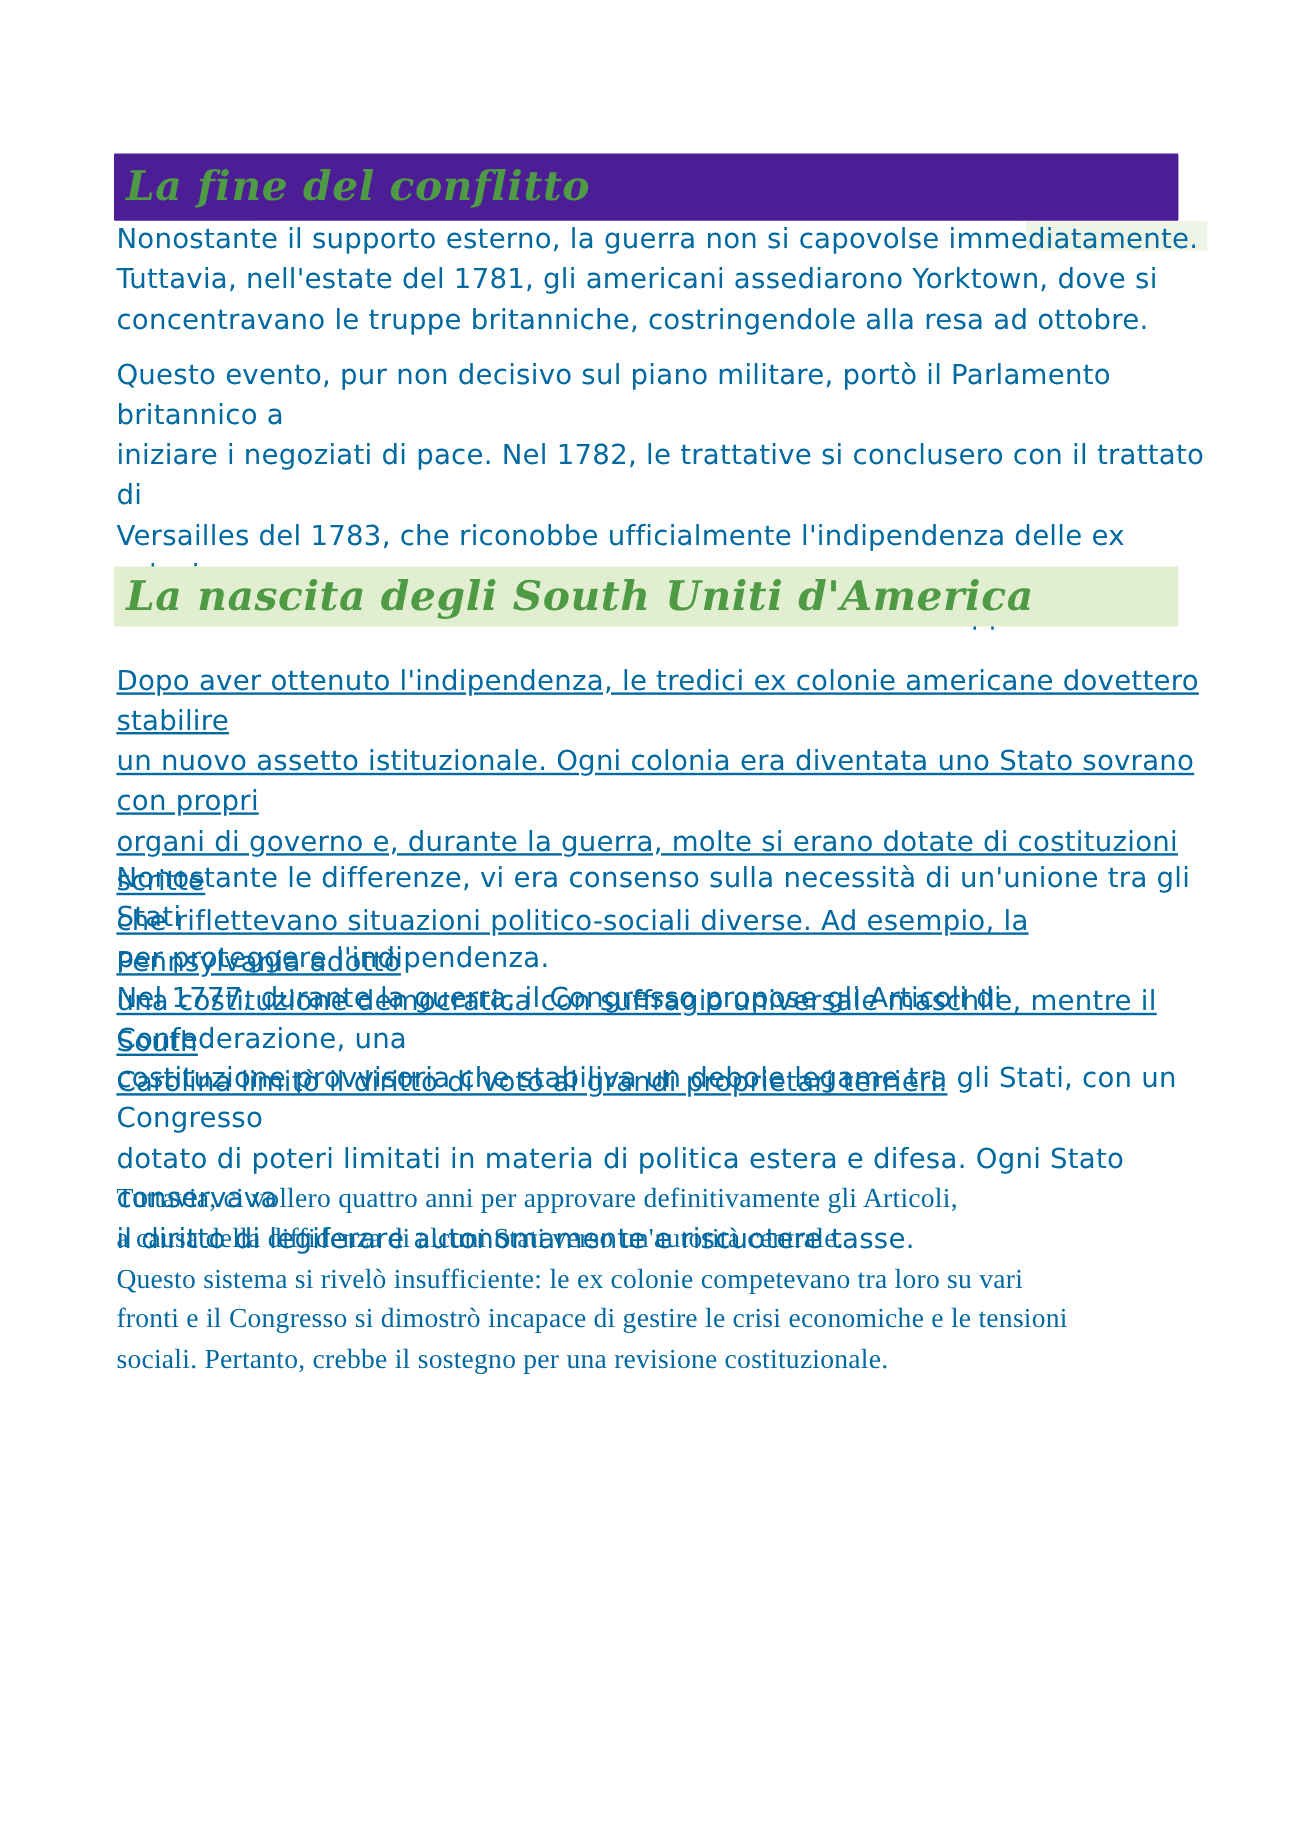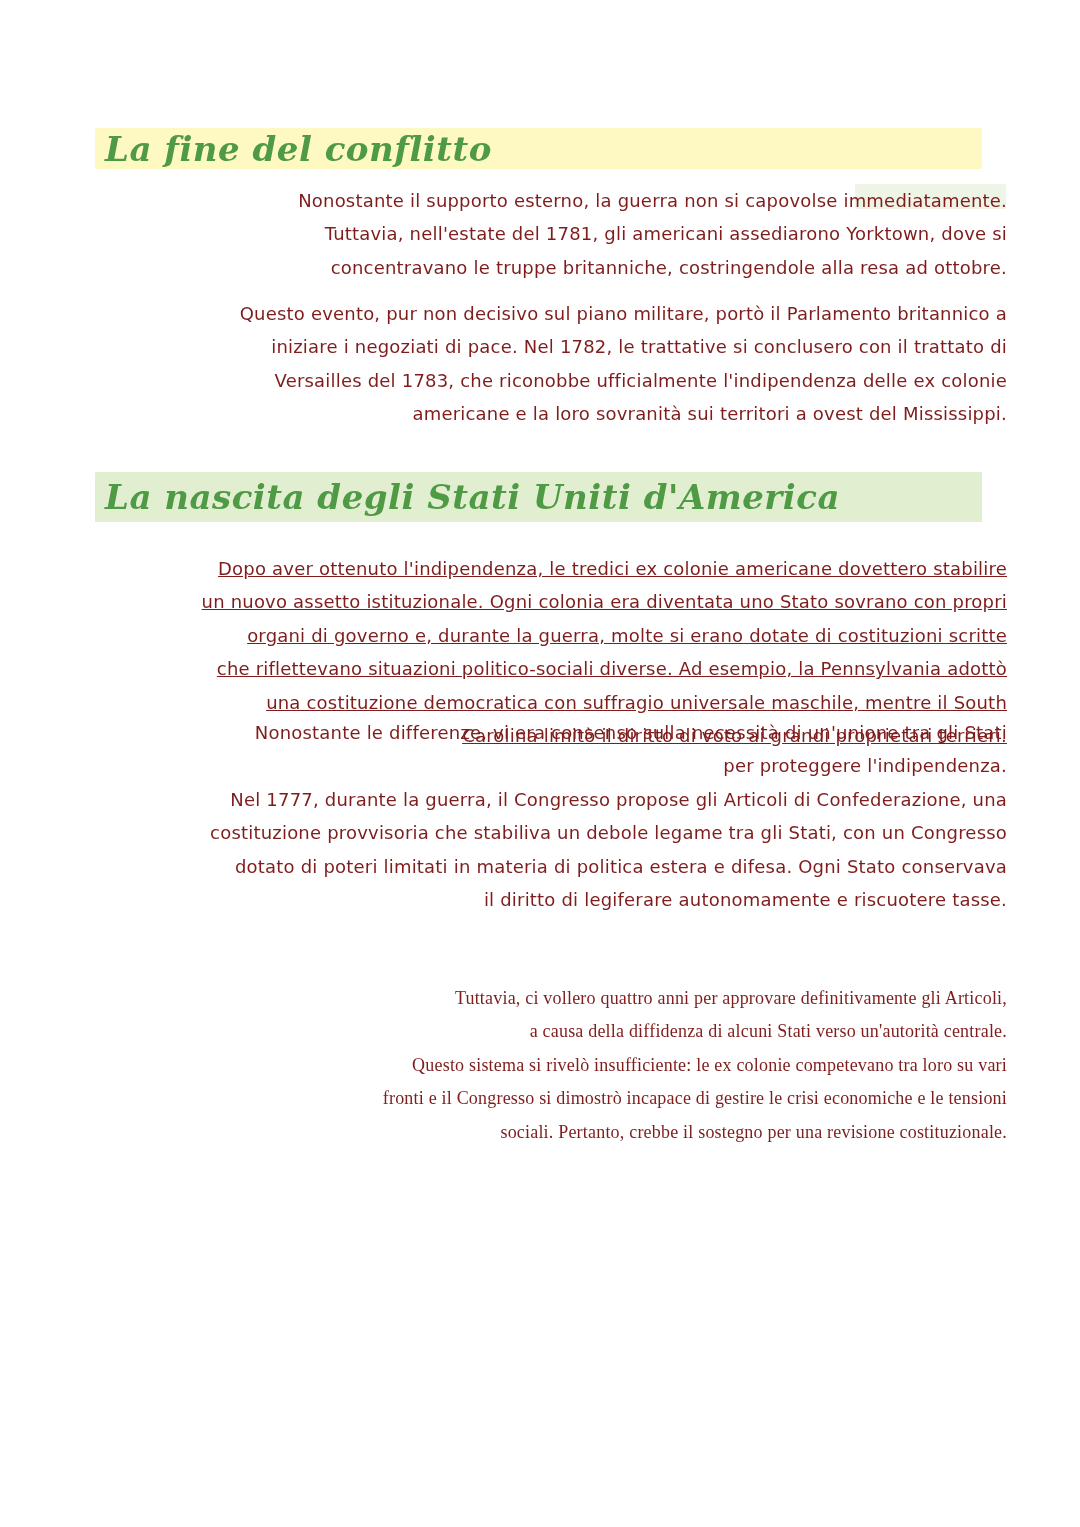--- a/index.html
+++ b/index.html
@@ -14,21 +14,21 @@
     background: #ffffff;
     overflow: hidden;
     font-family: "DejaVu Sans", sans-serif;
   }
   .section-bar {
     position: absolute;
     left: 95px;
     width: 887px;
     border-radius: 1px;
   }
-  #bar-1 { top: 128px; height: 41px; background: #fef9c3; }
+  #bar-1 { top: 128px; height: 56px; background: #4c1d95; }
   #bar-2 { top: 472px; height: 50px; background: #e1efd0; }
   .section-title {
     position: absolute;
     left: 10px;
     top: 0;
     right: 0;
     height: 100%;
     display: flex;
     align-items: center;
     font-family: "DejaVu Serif", serif;
@@ -36,26 +36,25 @@
     font-weight: 700;
     font-size: 34px;
     letter-spacing: 0.5px;
     color: #4f9a45;
     white-space: nowrap;
   }
   .para {
     position: absolute;
     left: 97px;
     width: 910px;
-    font-size: 18px;
+    font-size: 23px;
     line-height: 33.4px;
-    color: #7f1d1d;
+    color: #0369a1;
     white-space: pre-line;
     letter-spacing: 0.2px;
-    text-align: right;
   }
   #para-1 { top: 184px; }
   #para-2 { top: 297px; }
   #para-3 { top: 552px; text-decoration: underline; }
   #para-4 { top: 716px; }
   #para-5 { top: 982px; font-family: Liberation Serif, serif; }
   .highlight-artifact {
     position: absolute;
     left: 855px;
     top: 184px;
@@ -78,21 +77,21 @@
   <div class="para" id="para-1">Nonostante il supporto esterno, la guerra non si capovolse immediatamente.
 Tuttavia, nell'estate del 1781, gli americani assediarono Yorktown, dove si
 concentravano le truppe britanniche, costringendole alla resa ad ottobre.</div>
 
   <div class="para" id="para-2">Questo evento, pur non decisivo sul piano militare, portò il Parlamento britannico a
 iniziare i negoziati di pace. Nel 1782, le trattative si conclusero con il trattato di
 Versailles del 1783, che riconobbe ufficialmente l'indipendenza delle ex colonie
 americane e la loro sovranità sui territori a ovest del Mississippi.</div>
 
   <div class="section-bar" id="bar-2">
-    <div class="section-title">La nascita degli Stati Uniti d'America</div>
+    <div class="section-title">La nascita degli South Uniti d'America</div>
   </div>
 
   <div class="para" id="para-3">Dopo aver ottenuto l'indipendenza, le tredici ex colonie americane dovettero stabilire
 un nuovo assetto istituzionale. Ogni colonia era diventata uno Stato sovrano con propri
 organi di governo e, durante la guerra, molte si erano dotate di costituzioni scritte
 che riflettevano situazioni politico-sociali diverse. Ad esempio, la Pennsylvania adottò
 una costituzione democratica con suffragio universale maschile, mentre il South
 Carolina limitò il diritto di voto ai grandi proprietari terrieri.</div>
 
   <div class="para" id="para-4">Nonostante le differenze, vi era consenso sulla necessità di un'unione tra gli Stati

